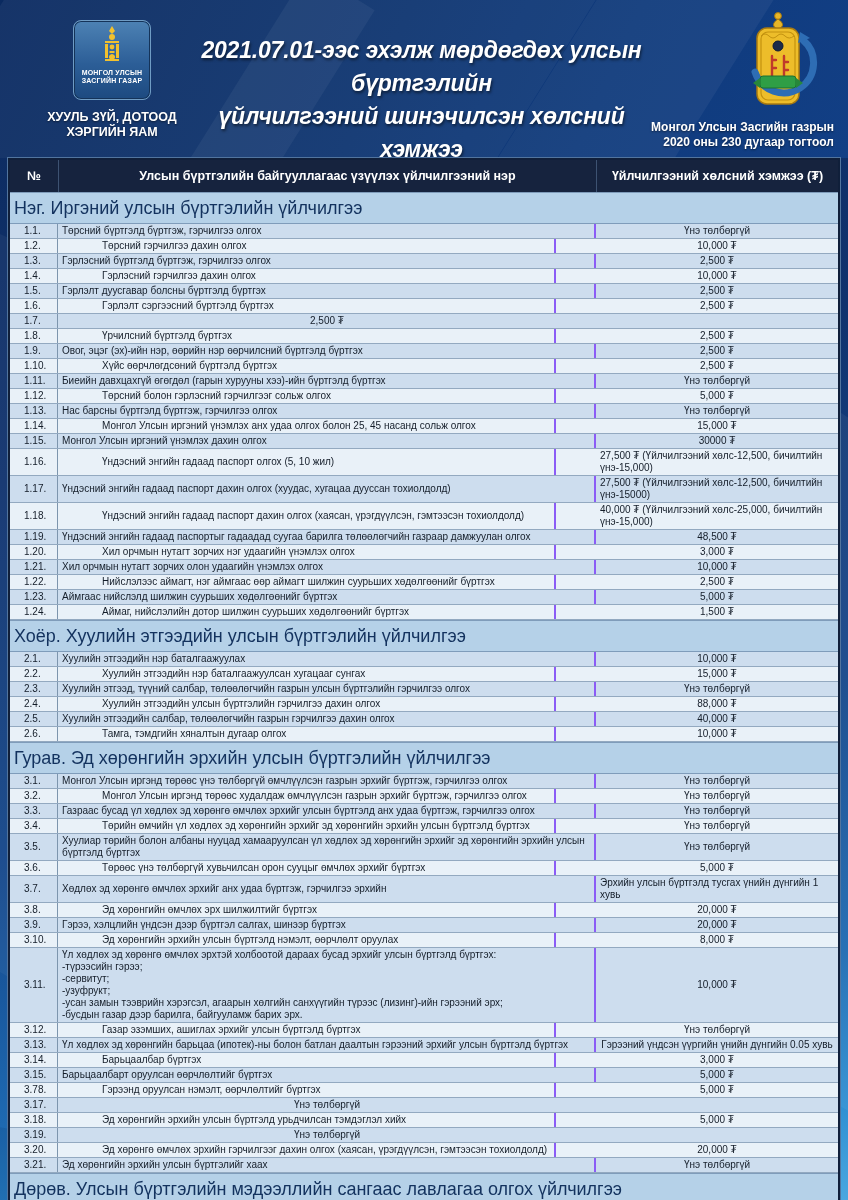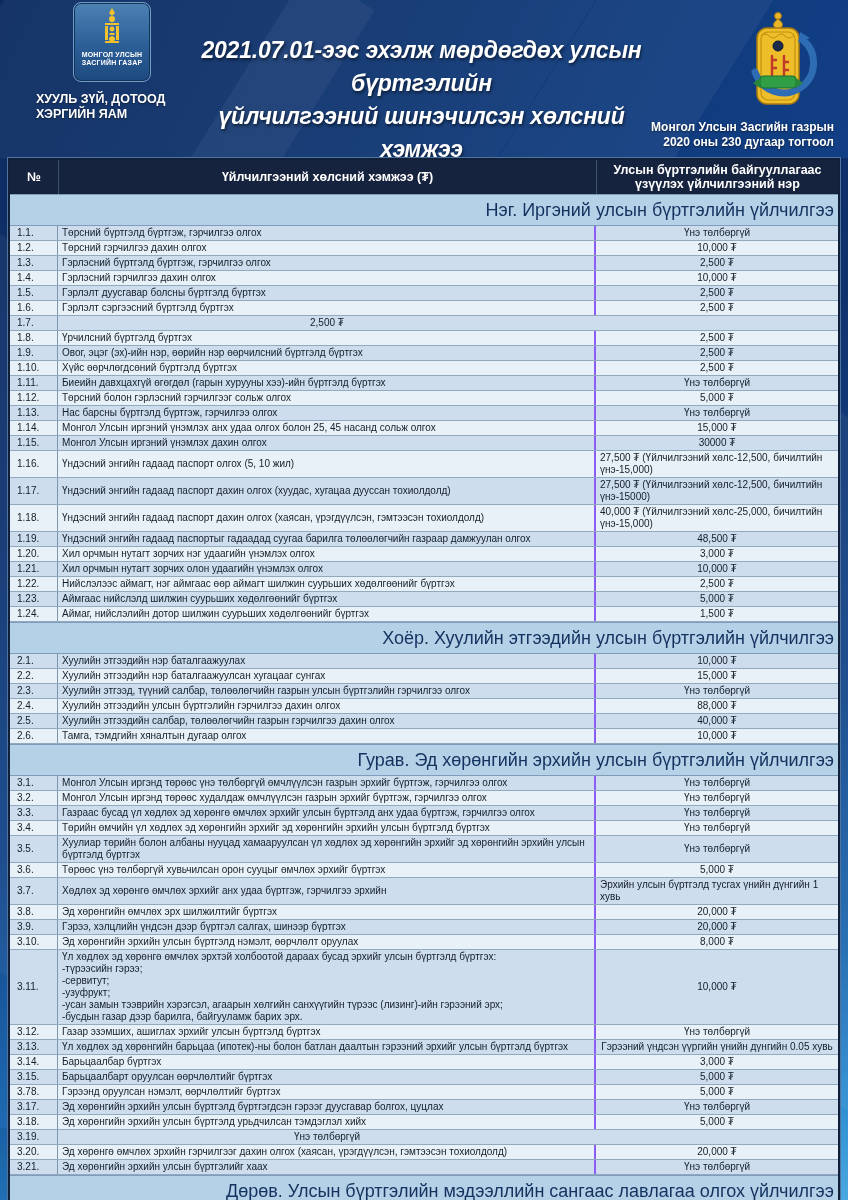--- a/index.html
+++ b/index.html
@@ -24,21 +24,21 @@
   
   .banner {
     position:relative; width:848px; height:158px; overflow:hidden;
     background:linear-gradient(115deg,#0a2a60 0%,#0d3470 45%,#0f3a7c 70%,#123f85 100%);
   }
   .banner .streak { position:absolute; background:rgba(255,255,255,0.05); transform:rotate(32deg); }
   .s1 { width:260px; height:600px; left:250px; top:-200px; }
   .s2 { width:150px; height:600px; left:560px; top:-220px; background:rgba(0,10,40,0.18); }
   .s3 { width:320px; height:600px; left:-80px; top:-120px; background:rgba(255,255,255,0.035); }
 
-  .gov-logo { position:absolute; left:36px; top:2px; width:152px; }
+  .gov-logo { position:absolute; left:36px; top:20px; width:152px; text-align:center; }
   .gov-badge {
     width:78px; height:80px; margin:0 auto; border-radius:8px;
     background:linear-gradient(180deg,#4d82b4 0%,#2c5e97 55%,#1d4a80 100%);
     border:1px solid #6f9cc4; box-shadow:0 0 0 1px #143359 inset;
     display:flex; flex-direction:column; align-items:center; justify-content:flex-start; padding-top:5px;
   }
   .badge-caption { color:#ffffff; font-size:7px; font-weight:bold; line-height:8px; margin-top:3px; letter-spacing:.2px; }
   .ministry { margin-top:10px; color:#ffffff; font-weight:bold; font-size:12.5px; line-height:15px; text-shadow:0 1px 2px rgba(0,0,0,.5); }
 
   .main-title { position:absolute; left:195px; right:200px; top:34px; text-align:center;
@@ -53,30 +53,30 @@
   
   .fee-table {
     position:relative; margin:0 8px; border:2px solid #101f3a; box-shadow:0 0 0 1px #51749e;
     background:#e9f1f8;
   }
   .thead { display:grid; grid-template-columns:48px 1fr 242px; background:#16233e; color:#ffffff;
     font-weight:bold; font-size:12.5px; min-height:32px; align-items:center; text-align:center; }
   .thead > div { padding:3px 6px; }
   .thead > div + div { border-left:1px solid #3d5272; height:100%; display:flex; align-items:center; justify-content:center; }
 
-  .section-band { background:#b5d1e8; color:#13325e; text-align:right; font-size:18px;
+  .section-band { background:#b5d1e8; color:#13325e; text-align:left; font-size:18px;
     padding:5px 4px 4px; border-top:1px solid #7f9cba; border-bottom:1px solid #7f9cba; }
 
   .row { display:grid; grid-template-columns:48px 1fr 242px; font-size:10px; line-height:12px;
     color:#141d29; border-bottom:1px solid #93a9c0; }
   .row:last-child { border-bottom:none; }
   .row.dark  { background:#cdddee; }
-  .row.light { background:#e9f1f8; }
+  .row.light { background:#e9f1f8;gap:40px; }
   .cell { padding:1px 4px; display:flex; align-items:center; min-height:14px; }
-  .cell.no   { justify-content:flex-start; padding-left:7px; border-right:1px solid #7d95ad; }
+  .cell.no   { justify-content:flex-start; padding-left:14px; border-right:1px solid #7d95ad; }
   .cell.name { justify-content:flex-start; border-right:2px solid #8b5cf6; white-space:pre-line; }
   .cell.fee  { justify-content:center; text-align:left; }
 </style>
 </head>
 <body>
 
 <div class="page">
   <div class="facet f1"></div>
   <div class="facet f2"></div>
   <div class="facet f3"></div>
@@ -138,22 +138,22 @@
       </svg>
     </div>
 
     <div class="decree" style="white-space:pre-line">Монгол Улсын Засгийн газрын
 2020 оны 230 дугаар тогтоол</div>
   </header>
 
   <main class="fee-table">
       <div class="thead">
         <div>№</div>
+        <div>Улсын бүртгэлийн байгууллагаас үзүүлэх үйлчилгээний нэр</div>
         <div>Үйлчилгээний хөлсний хэмжээ (₮)</div>
-        <div>Улсын бүртгэлийн байгууллагаас үзүүлэх үйлчилгээний нэр</div>
       </div>
       <div class="section-band">Нэг. Иргэний улсын бүртгэлийн үйлчилгээ</div>
       <div class="row dark">
         <div class="cell no">1.1.</div>
         <div class="cell name">Төрсний бүртгэлд бүртгэж, гэрчилгээ олгох</div>
         <div class="cell fee">Үнэ төлбөргүй</div>
       </div>
       <div class="row light">
         <div class="cell no">1.2.</div>
         <div class="cell name">Төрсний гэрчилгээ дахин олгох</div>
@@ -380,21 +380,20 @@
         <div class="cell name">Барьцаалбарт оруулсан өөрчлөлтийг бүртгэх</div>
         <div class="cell fee">5,000 ₮</div>
       </div>
       <div class="row light">
         <div class="cell no">3.78.</div>
         <div class="cell name">Гэрээнд оруулсан нэмэлт, өөрчлөлтийг бүртгэх</div>
         <div class="cell fee">5,000 ₮</div>
       </div>
       <div class="row dark">
         <div class="cell no">3.17.</div>
-        <div class="cell name">Эд хөрөнгийн эрхийн улсын бүртгэлд бүртгэгдсэн  гэрээг дуусгавар болгох, цуцлах</div>
         <div class="cell fee">Үнэ төлбөргүй</div>
       </div>
       <div class="row light">
         <div class="cell no">3.18.</div>
         <div class="cell name">Эд хөрөнгийн эрхийн улсын бүртгэлд урьдчилсан тэмдэглэл хийх</div>
         <div class="cell fee">5,000 ₮</div>
       </div>
       <div class="row dark">
         <div class="cell no">3.19.</div>
         <div class="cell fee">Үнэ төлбөргүй</div>

